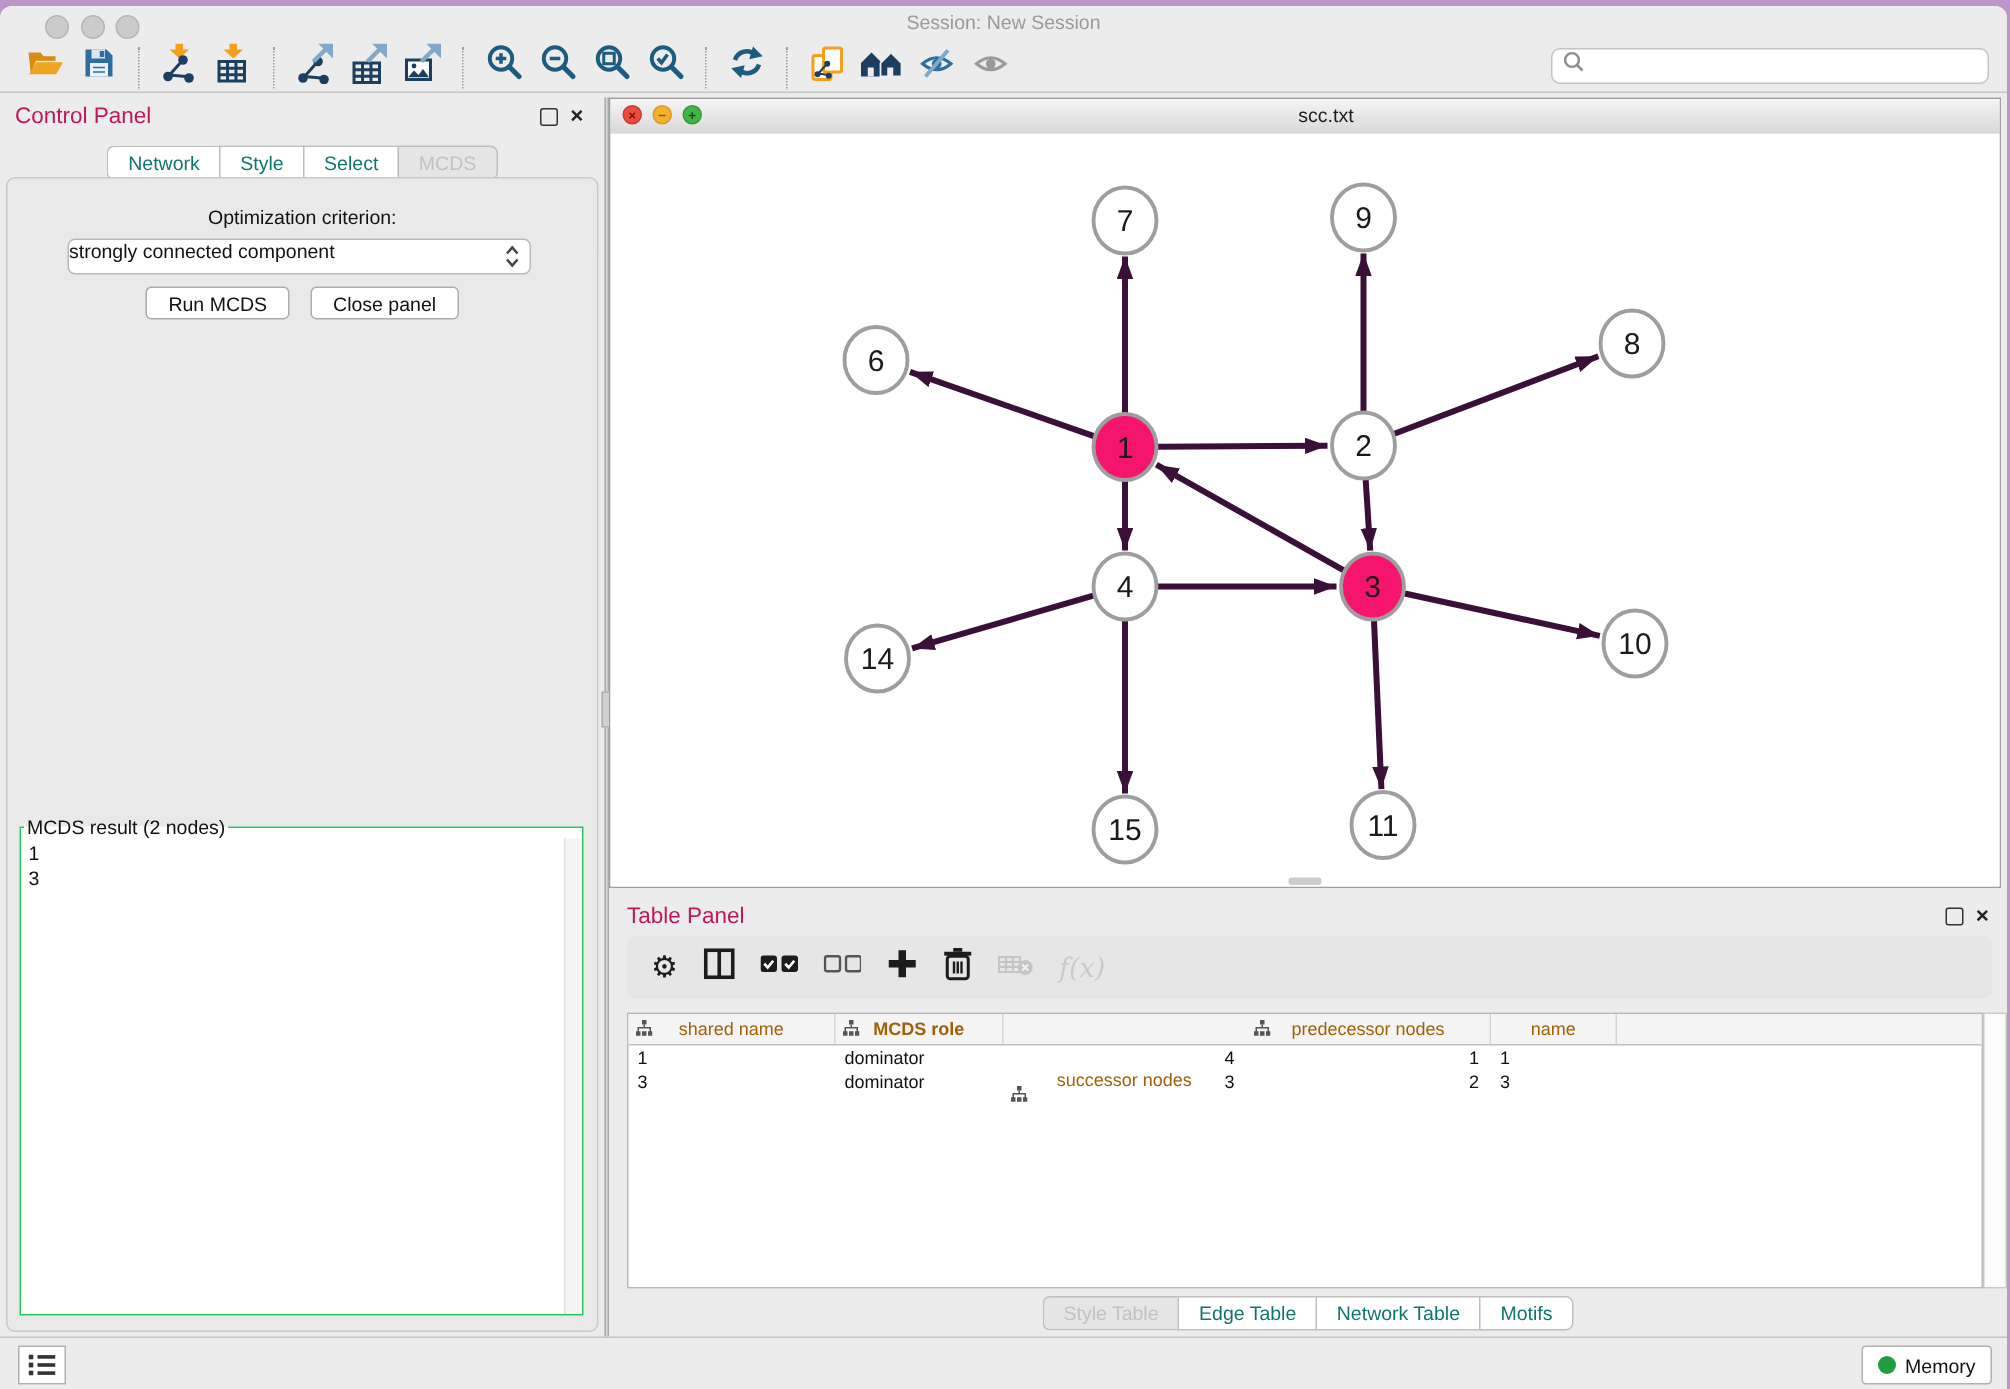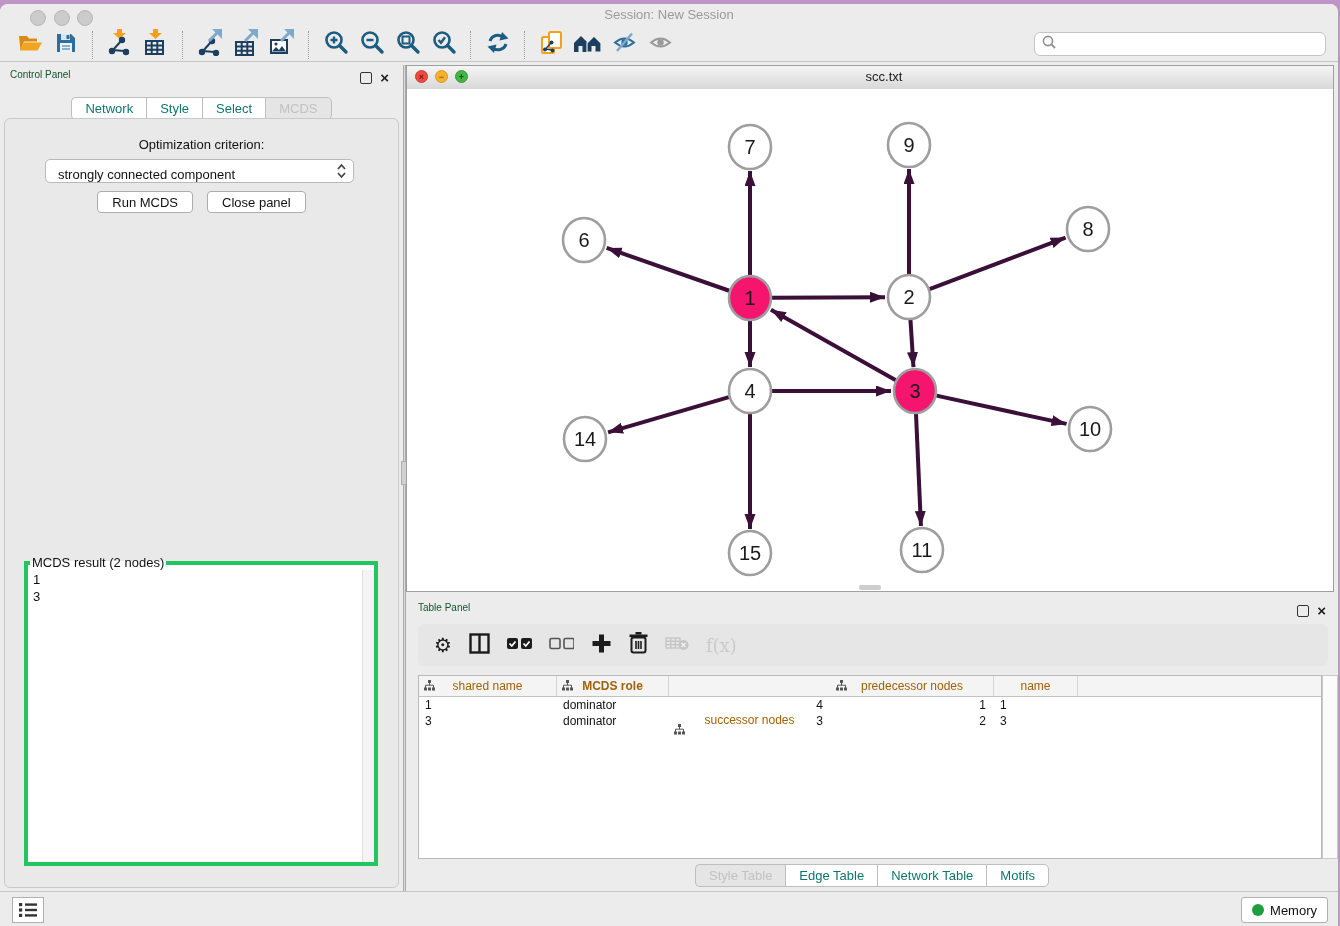--- a/index.html
+++ b/index.html
@@ -14,41 +14,41 @@
   .title{position:absolute;top:3px;left:0;right:0;text-align:center;font-size:13px;color:#9A9A9A;}
   
   .toolbar{position:absolute;top:24px;left:0;right:0;height:34px;background:#ECECEC;
            border-bottom:1px solid #C6C6C6;display:flex;align-items:center;padding-left:12px;box-sizing:border-box;}
   .tb-btn{width:36px;height:30px;display:flex;align-items:center;justify-content:center;cursor:pointer;}
   .tb-sep{width:1px;height:28px;border-left:1px dotted #9B9B9B;margin:0 8px;}
   .search{position:absolute;right:12px;top:4px;width:292px;height:24px;background:#fff;
           border:1px solid #C4C4C4;border-radius:6px;display:flex;align-items:center;padding-left:6px;box-sizing:border-box;}
   
   .control-panel{position:absolute;top:61px;left:0;width:403px;bottom:34px;background:#ECECEC;}
-  .panel-head{position:absolute;top:4px;left:10px;font-size:10px;color:#14532d;}
+  .panel-head{position:absolute;top:4px;left:10px;font-size:15px;color:#be185d;}
   .panel-ctl{position:absolute;top:7px;display:flex;gap:8px;align-items:center;}
   .float-ic{width:10px;height:10px;border:1.6px solid #333;border-radius:2px;display:inline-block;}
   .close-ic{font-size:15px;font-weight:bold;color:#222;line-height:10px;}
   .tabbar{display:flex;}
   .tab{background:#fff;border:1px solid #BEBEBE;border-right:none;padding:3px 13px;font-size:13px;color:#0f766e;cursor:pointer;}
   .tab:first-child{border-radius:5px 0 0 5px;}
   .tab:last-child{border-right:1px solid #BEBEBE;border-radius:0 5px 5px 0;}
   .tab.active{background:#E5E5E5;color:#C2C2C2;}
   .cp-tabs{position:absolute;top:32px;left:0;right:0;display:flex;justify-content:center;}
   .cp-body{position:absolute;top:53px;left:4px;right:4px;bottom:4px;background:#E9E9E9;
            border:1px solid #C9C9C9;border-radius:6px;}
   .opt-label{position:absolute;top:18px;left:0;right:0;text-align:center;font-size:13px;color:#111;}
   .dropdown{position:absolute;top:40px;left:40px;right:44px;height:22px;background:#fff;border:1px solid #B9B9B9;
-            border-radius:5px;font-size:13px;color:#111;display:flex;align-items:flex-end;padding:0 12px;cursor:pointer;}
+            border-radius:5px;font-size:13px;color:#111;display:flex;align-items:flex-start;padding:0 0;cursor:pointer;}
   .dd-chev{position:absolute;right:6px;top:3px;}
   .btn{background:#fff;border:1px solid #ADADAD;border-radius:4px;font-size:13px;color:#111;
        padding:2px 14px;height:22px;box-sizing:border-box;cursor:pointer;font-family:"Liberation Sans",sans-serif;}
   .cp-btnrow{position:absolute;top:72px;left:0;right:0;display:flex;justify-content:center;gap:14px;}
-  .result-fs{position:absolute;left:8px;right:9px;top:425px;bottom:10px;border:4px solid #22c55e;
-             margin:11px;padding:0;background:#fff;}
+  .result-fs{position:absolute;left:8px;right:9px;top:425px;bottom:10px;border:1px solid #22c55e;
+             margin:0;padding:0;background:#fff;}
   .result-fs legend{font-size:13px;color:#111;margin-left:2px;padding:0 2px;background:transparent;}
   .result-lines{position:absolute;top:0;left:0;right:12px;bottom:0;background:#fff;
                 font-size:13px;color:#111;padding:1px 5px;line-height:17px;}
   .result-scroll{position:absolute;top:0;right:0;width:11px;bottom:0;background:#F4F4F4;border-left:1px solid #E0E0E0;}
   
   .v-divider{position:absolute;top:61px;left:403px;width:3px;bottom:34px;background:#DADADA;
              border-left:1px solid #ABABAB;border-right:1px solid #ABABAB;box-sizing:border-box;cursor:col-resize;}
   .v-grip{position:absolute;top:396px;left:-3px;width:8px;height:22px;background:#D0D0D0;border:1px solid #AFAFAF;}
   
   .network-window{position:absolute;top:61px;left:406px;width:928px;height:527px;background:#fff;
@@ -59,21 +59,21 @@
          font-size:9px;font-weight:bold;text-align:center;line-height:12px;cursor:pointer;}
   .nw-title{position:absolute;top:3px;left:0;right:0;text-align:center;font-size:13px;color:#1a1a1a;margin-left:28px;}
   .canvas{position:absolute;top:23px;left:0;width:926px;height:502px;background:#fff;}
   .h-thumb{position:absolute;bottom:1px;left:452px;width:22px;height:5px;background:#CDCDCD;border-radius:2px;}
   
   .table-panel{position:absolute;top:591px;left:406px;right:0;bottom:34px;background:#ECECEC;}
   .tp-toolbar{position:absolute;top:29px;left:12px;right:10px;height:42px;background:#E6E6E6;
               border-radius:6px;display:flex;align-items:center;gap:17px;padding-left:16px;box-sizing:border-box;}
   .tp-btn{display:flex;align-items:center;justify-content:center;cursor:pointer;}
   .tp-btn.dim{opacity:.45;cursor:default;}
-  .fx{font-family:"DejaVu Serif",serif;font-size:18px;color:#A9A9A9;}
+  .fx{font-family:"DejaVu Serif",serif;font-style:italic;font-size:18px;color:#A9A9A9;}
   .gear{font-family:"DejaVu Sans",sans-serif;font-size:20px;color:#1c1c1c;line-height:20px;}
   .tbl{position:absolute;top:80px;left:12px;width:904px;bottom:33px;background:#fff;
        border:1px solid #B9B9B9;box-sizing:border-box;}
   .tbl-head{display:flex;height:20px;background:#F4F4F4;border-bottom:1px solid #C2C2C2;}
   .th{display:flex;align-items:center;justify-content:center;gap:5px;font-size:12px;color:#a16207;
       border-right:1px solid #D4D4D4;box-sizing:border-box;position:relative;cursor:pointer;}
   .th .sort{position:absolute;left:5px;top:4px;}
   .tr{display:flex;height:16px;}
   .td{font-size:12px;color:#111;box-sizing:border-box;line-height:16px;overflow:hidden;}
   .tbl-scroll{position:absolute;top:80px;left:916px;width:16px;bottom:33px;background:#FBFBFB;

